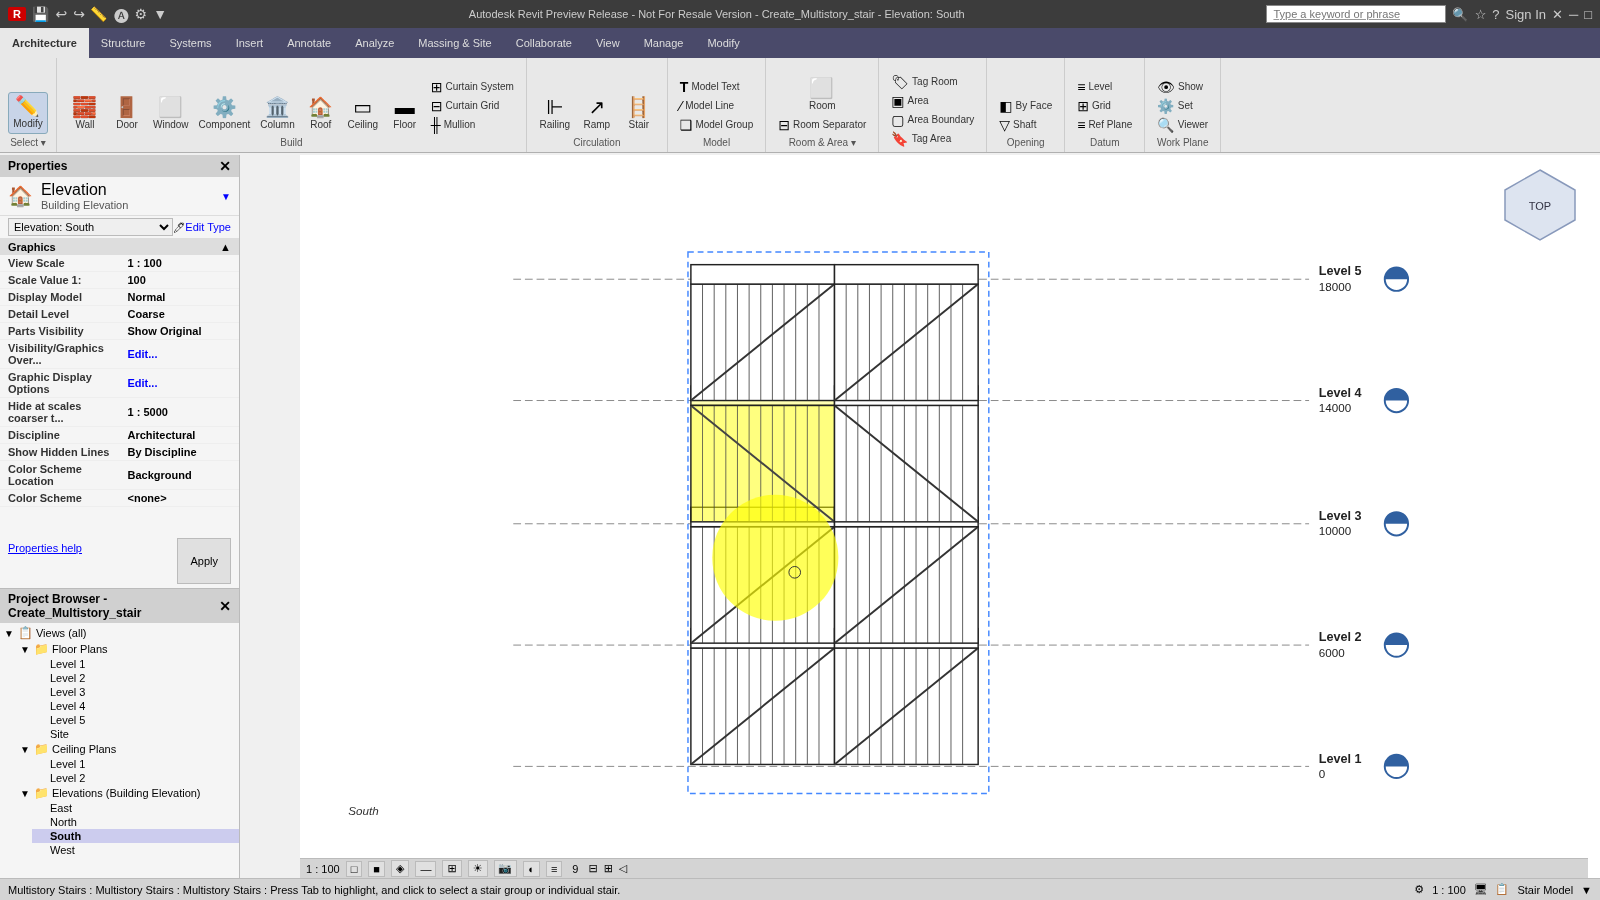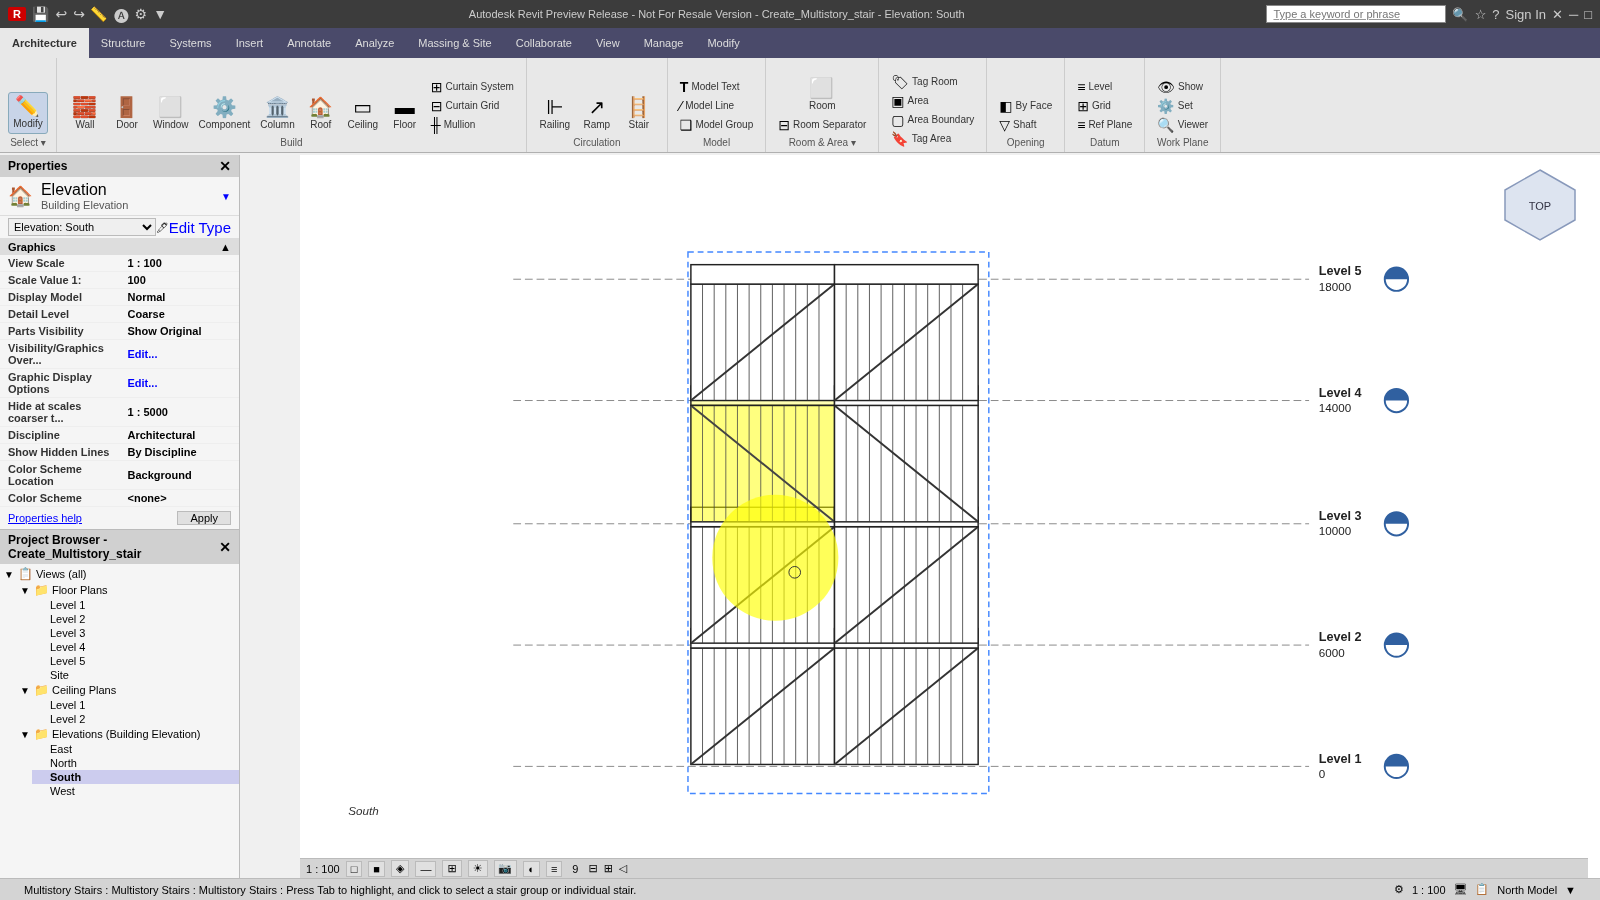--- a/index.html
+++ b/index.html
@@ -45,39 +45,39 @@
     .prop-type-sub { font-size: 11px; color: #555; }
     .prop-selector { display: flex; align-items: center; padding: 2px 8px; border-bottom: 1px solid #ddd; }
     .prop-selector select { flex: 1; font-size: 11px; border: 1px solid #bbb; padding: 1px; }
     .prop-table { width: 100%; border-collapse: collapse; }
     .prop-table td { padding: 2px 8px; border-bottom: 1px solid #eee; font-size: 11px; font-weight: bold; }
     .prop-table td:first-child { color: #333; width: 50%; }
     .prop-table td:second-child { color: #000; }
     .prop-edit-btn { color: #00f; cursor: pointer; text-decoration: none; font-size: 11px; }
     .prop-footer { display: flex; justify-content: space-between; align-items: center; padding: 4px 8px; }
     .prop-help { color: #00f; cursor: pointer; text-decoration: underline; font-size: 11px; }
-    .apply-btn { background: #e0e0e0; border: 1px solid #bbb; padding: 0 12px; cursor: pointer; font-size: 11px; }
+    .apply-btn { background: #e0e0e0; border: 1px solid #bbb; padding: 16px 12px; cursor: pointer; font-size: 11px; margin-top: 27px; }
 
     
     #browser-panel { flex: 1; overflow: hidden; display: flex; flex-direction: column; }
     #browser-header { background: #d0d0d0; padding: 3px 8px; display: flex; justify-content: space-between; align-items: center; font-weight: bold; font-size: 12px; }
     #browser-close { cursor: pointer; font-size: 14px; }
     #browser-tree { flex: 1; overflow-y: auto; padding: 2px 0; }
     .tree-item { display: flex; align-items: center; padding: 1px 4px; cursor: pointer; font-size: 11px; }
     .tree-item.selected { background: #cce; font-weight: bold; }
     .tree-toggle { width: 14px; font-size: 10px; }
     .tree-icon { margin-right: 3px; font-size: 12px; }
     .tree-label { flex: 1; }
     .tree-children { padding-left: 16px; }
 
     
     #viewport { position: absolute; top: 155px; left: 300px; right: 0; bottom: 22px; background: #fff; overflow: hidden; }
 
     
-    #status-bar { position: absolute; bottom: 0; left: 0; right: 0; height: 22px; background: #d4d4d4; border-top: 1px solid #bbb; display: flex; align-items: center; padding: 0 24px; gap: 12px; font-size: 11px; }
+    #status-bar { position: absolute; bottom: 0; left: 0; right: 0; height: 22px; background: #d4d4d4; border-top: 1px solid #bbb; display: flex; align-items: center; padding: 0 8px; gap: 12px; font-size: 11px; }
     #status-message { flex: 1; }
     #status-right { display: flex; align-items: center; gap: 8px; }
 
     
     #view-controls { position: absolute; bottom: 28px; left: 310px; display: flex; align-items: center; gap: 4px; background: #e8e8e8; padding: 2px 6px; font-size: 11px; border-top: 1px solid #bbb; }
 
     
     #nav-cube { position: absolute; top: 165px; right: 8px; width: 80px; height: 80px; }
 
     
@@ -344,21 +344,21 @@
         <span class="prop-type-name">Elevation</span>
         <span class="prop-type-sub">Building Elevation</span>
       </div>
       <span style="margin-left:auto; font-size:10px; color:#00f; cursor:pointer;">▼</span>
     </div>
     <div class="prop-selector">
       <select>
         <option>Elevation: South</option>
       </select>
       <span style="font-size:10px; cursor:pointer;">🖊</span>
-      <span style="font-size:15px; cursor:pointer; color:#00f;">Edit Type</span>
+      <span style="font-size:11px; cursor:pointer; color:#00f;">Edit Type</span>
     </div>
     <div style="padding: 2px 8px; font-weight:bold; background:#ddd; font-size:11px; display:flex; justify-content:space-between;">
       <span>Graphics</span>
       <span>▲</span>
     </div>
     <table class="prop-table">
       <tbody>
           <tr>
         <td>View Scale</td>
         <td>1 : 100</td>
@@ -726,16 +726,16 @@
   <span style="cursor:pointer;">◁</span>
 </div>
 
 <div id="status-bar">
   <span id="status-message">Multistory Stairs : Multistory Stairs : Multistory Stairs : Press Tab to highlight, and click to select a stair group or individual stair.</span>
   <div id="status-right">
     <span>⚙</span>
     <span>1 : 100</span>
     <span>🖥</span>
     <span>📋</span>
-    <span>North Model</span>
+    <span>Stair Model</span>
     <span>▼</span>
   </div>
 </div>
 
 </body></html>

